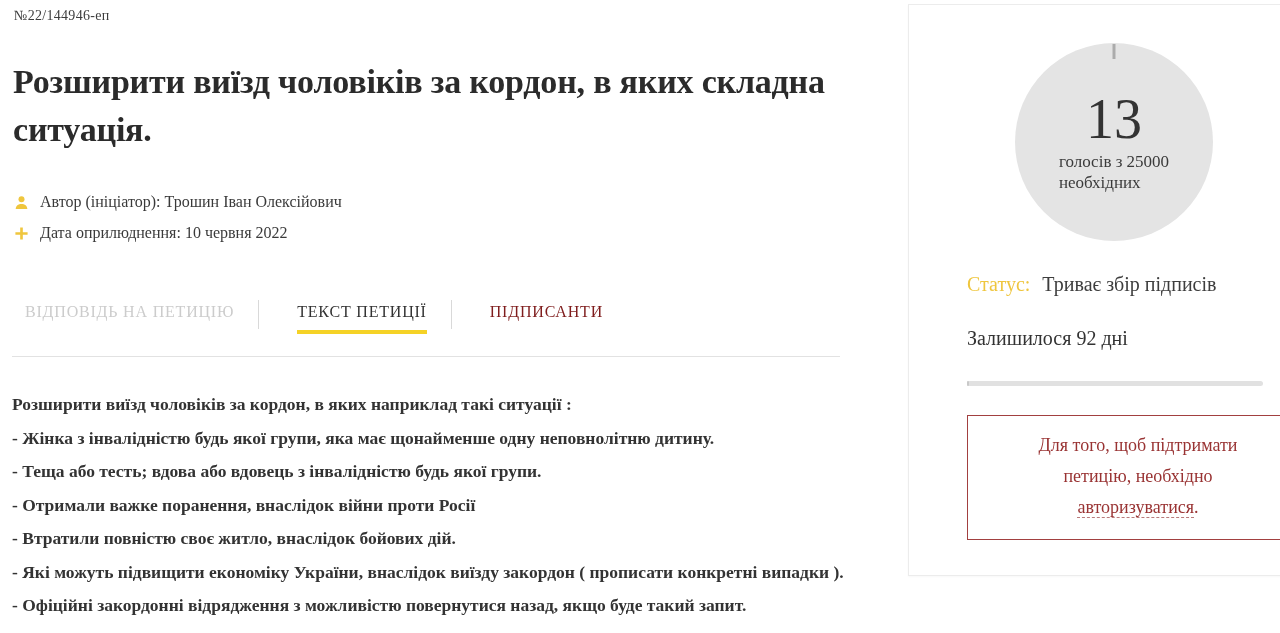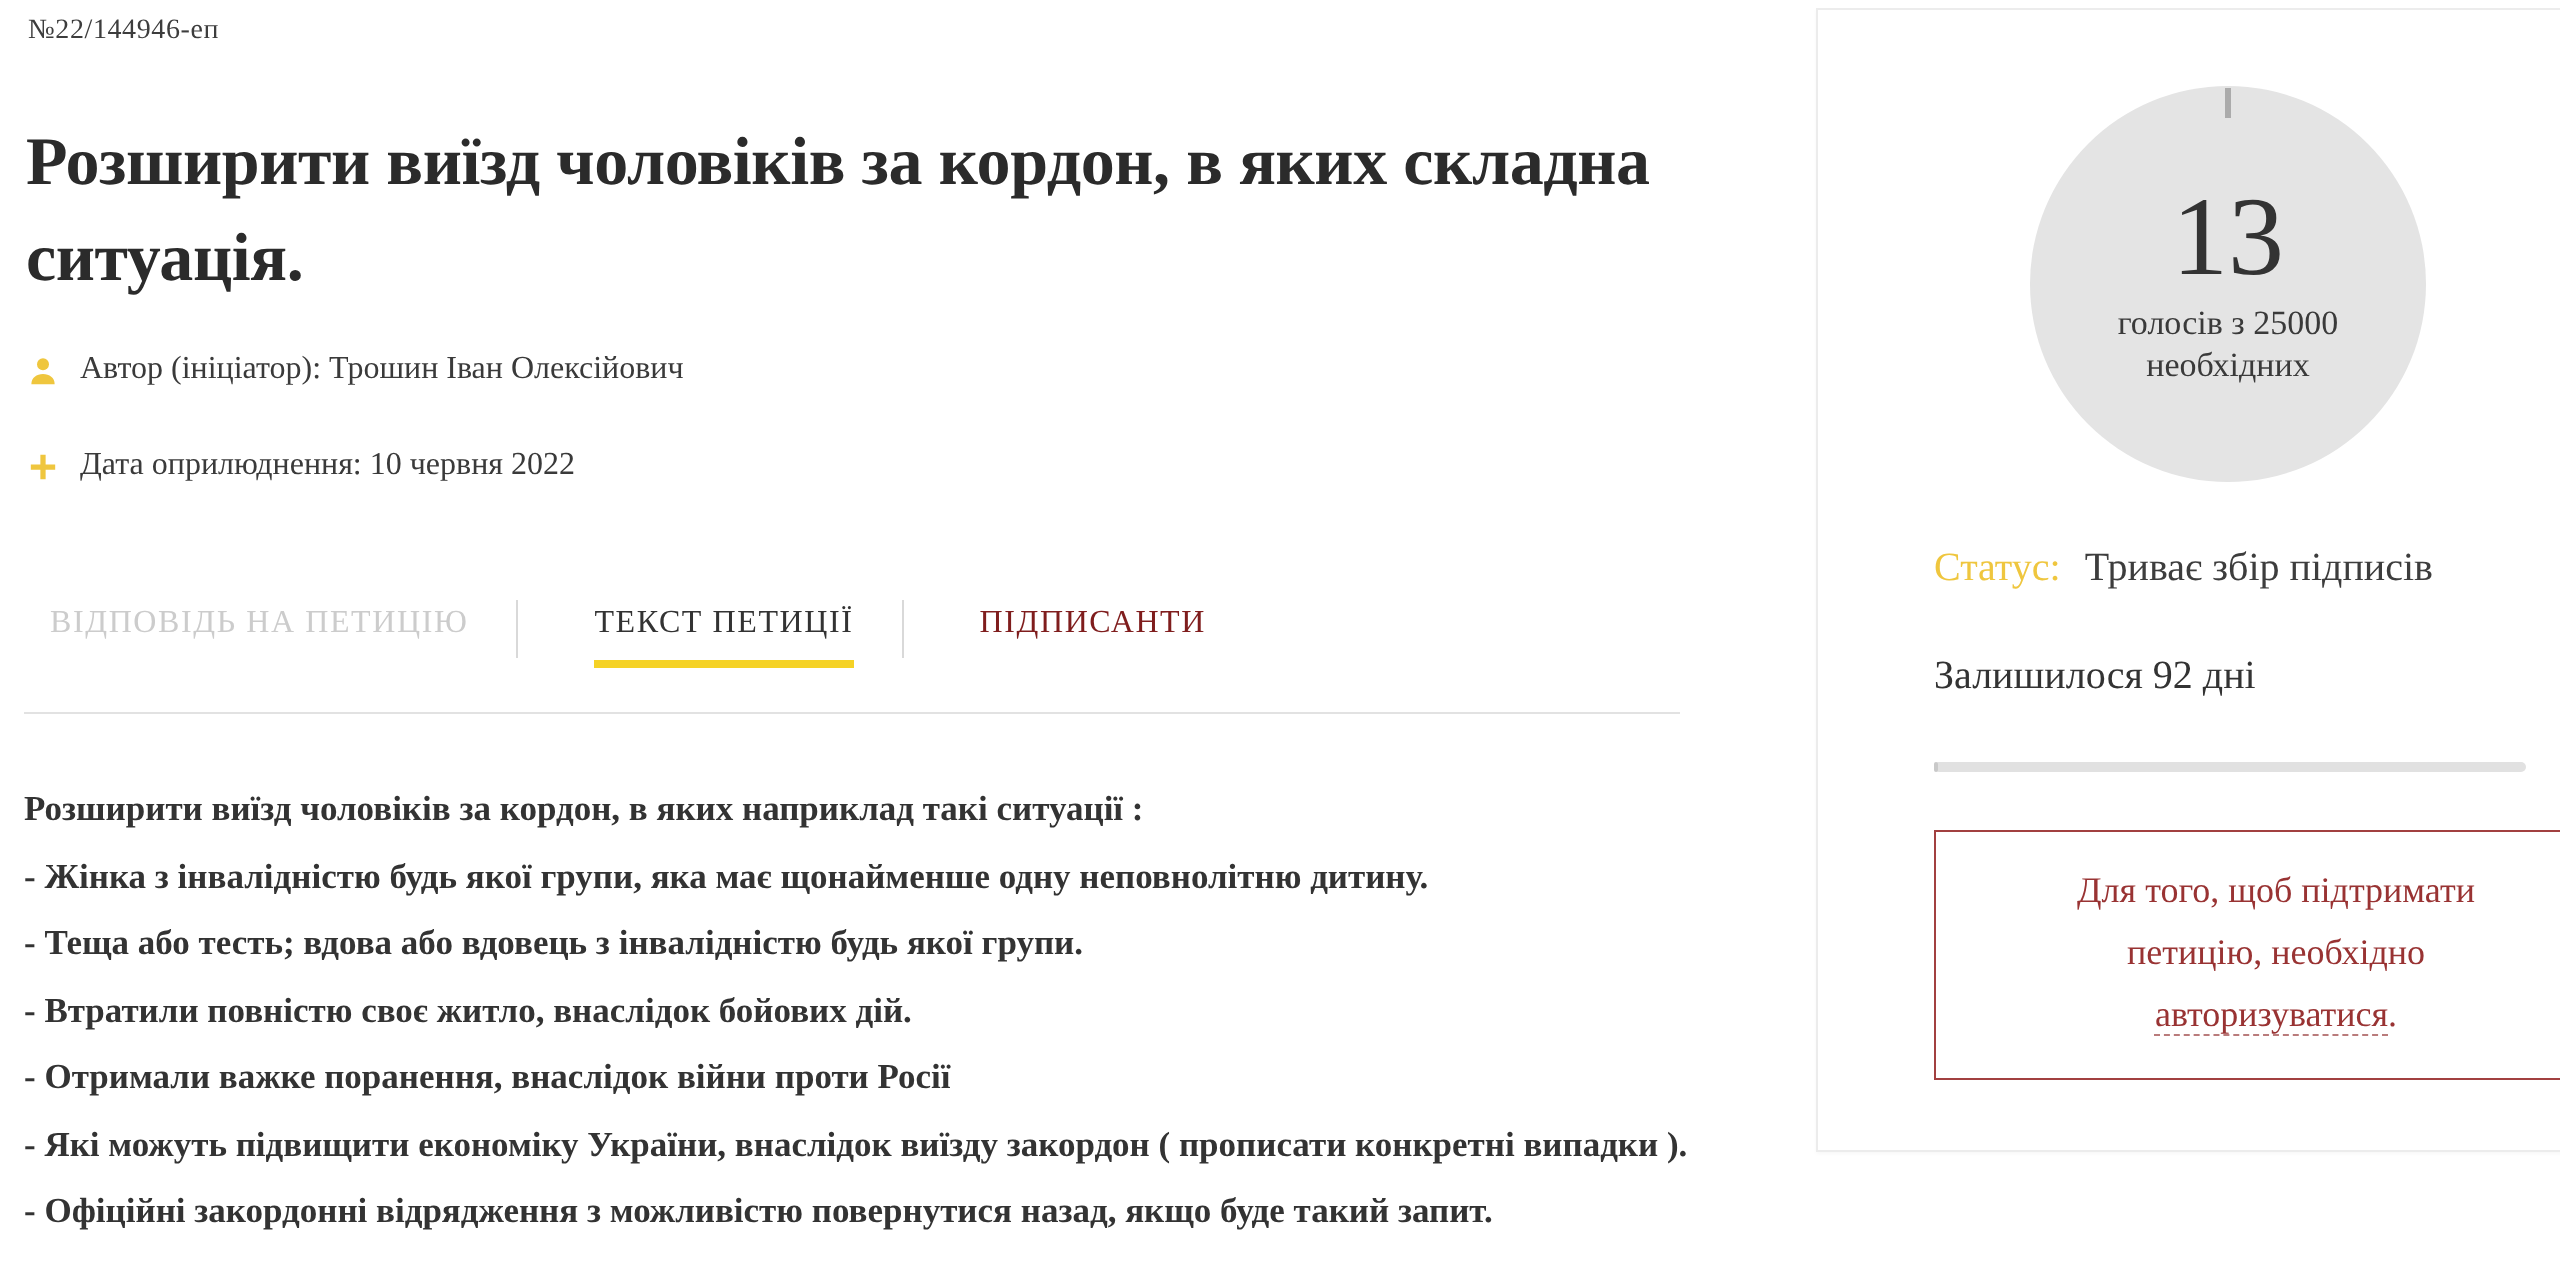--- a/index.html
+++ b/index.html
@@ -24,21 +24,21 @@
   .petition-title {
     position: absolute; left: 13px; top: 58px; width: 830px;
     font-size: 34px; line-height: 48px; font-weight: 700;
     color: #2b2b2b; letter-spacing: -0.2px;
   }
   .meta-row {
     position: absolute; left: 14px;
     display: flex; align-items: center; gap: 11px;
     font-size: 16px; color: #3a3a3a;
   }
-  .meta-author { top: 176px; }
+  .meta-author { top: 193px; }
   .meta-date   { top: 224px; }
   .meta-icon { width: 15px; height: 15px; flex: 0 0 auto; display: inline-flex; }
 
   
   .tabs {
     position: absolute; left: 13px; top: 303px;
     display: flex; align-items: flex-start;
     font-size: 16px; letter-spacing: 0.8px;
   }
   .tab {
@@ -70,21 +70,20 @@
     position: absolute; left: 908px; top: 4px; width: 400px; height: 572px;
     background: #ffffff;
     border: 1px solid #ececec;
     box-shadow: 0 1px 2px rgba(0,0,0,0.03);
   }
   .vote-circle {
     position: absolute; left: 106px; top: 38px;
     width: 198px; height: 198px; border-radius: 50%;
     background: #e4e4e4;
     display: flex; flex-direction: column; align-items: center; justify-content: center;
-    text-align: center;
   }
   .vote-tick {
     position: absolute; left: 50%; top: 1px; transform: translateX(-50%);
     width: 3px; height: 15px; background: #ababab;
   }
   .vote-count {
     font-size: 56px; line-height: 56px; color: #333333; font-weight: 400;
     margin-bottom: 4px;
   }
   .vote-caption {
@@ -155,22 +154,22 @@
     <span class="tab-sep"></span>
     <span class="tab tab-normal">ПІДПИСАНТИ</span>
   </div>
 
   <div class="content-divider"></div>
 
   <div class="petition-body">
     <p>Розширити виїзд чоловіків за кордон, в яких наприклад такі ситуації :</p>
     <p>- Жінка з інвалідністю будь якої групи, яка має щонайменше одну неповнолітню дитину.</p>
     <p>- Теща або тесть; вдова або вдовець з інвалідністю будь якої групи.</p>
+    <p>- Отримали важке поранення, внаслідок війни проти Росії</p>
     <p>- Втратили повністю своє житло, внаслідок бойових дій.</p>
-    <p>- Отримали важке поранення, внаслідок війни проти Росії</p>
     <p>- Які можуть підвищити економіку України, внаслідок виїзду закордон ( прописати конкретні випадки ).</p>
     <p>- Офіційні закордонні відрядження з можливістю повернутися назад, якщо буде такий запит.</p>
   </div>
 
   <aside class="side-card">
 
     <div class="vote-circle">
       <span class="vote-tick"></span>
       <div class="vote-count">13</div>
       <div class="vote-caption">

